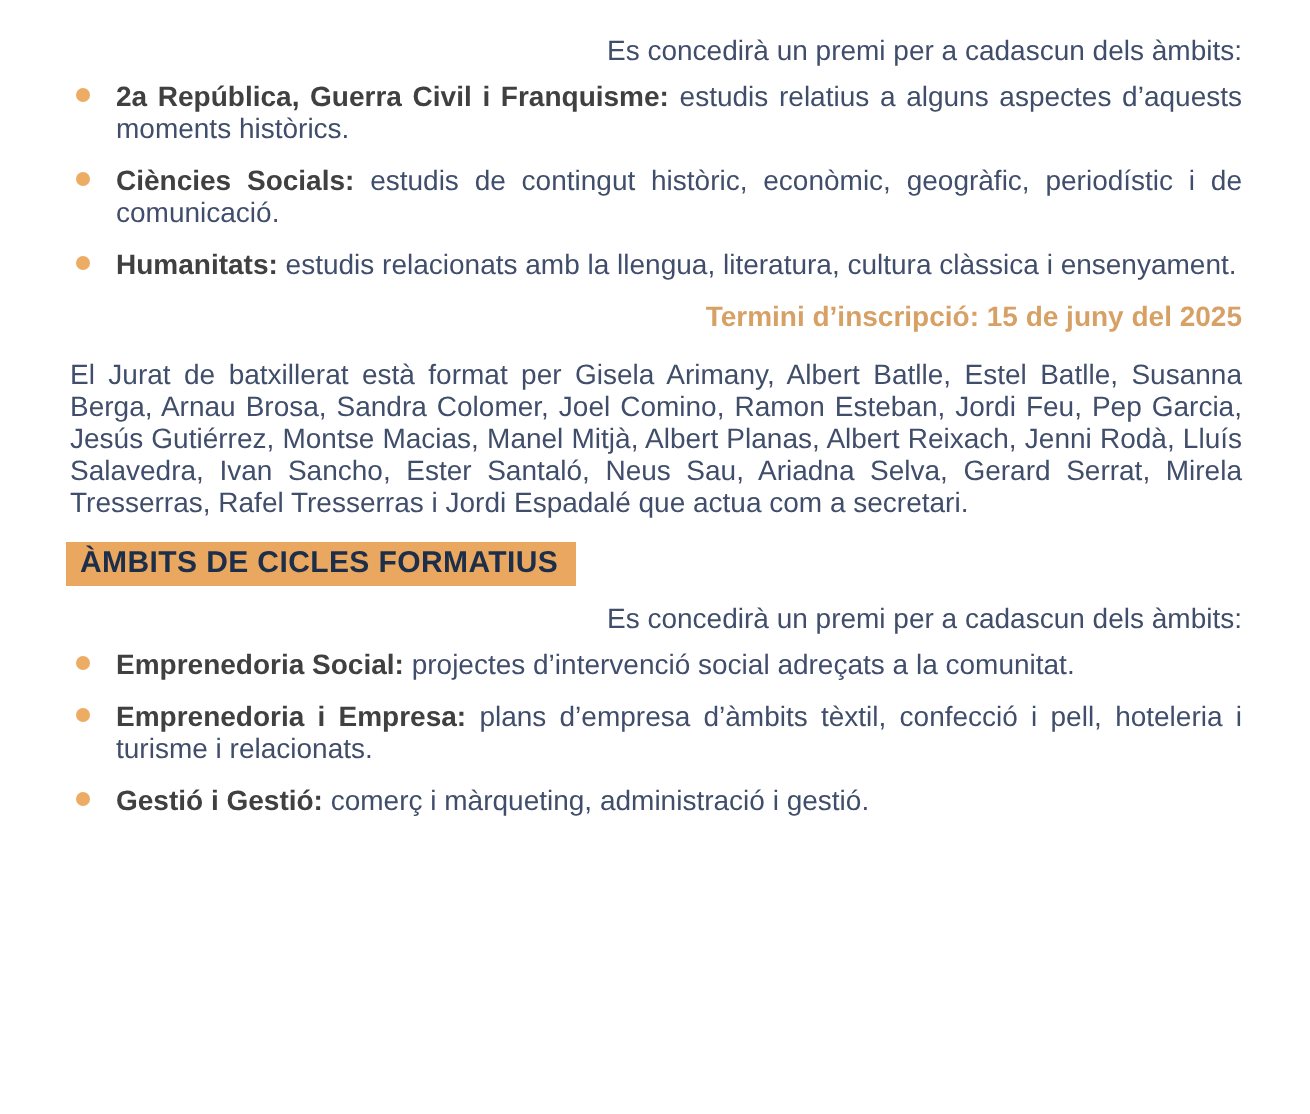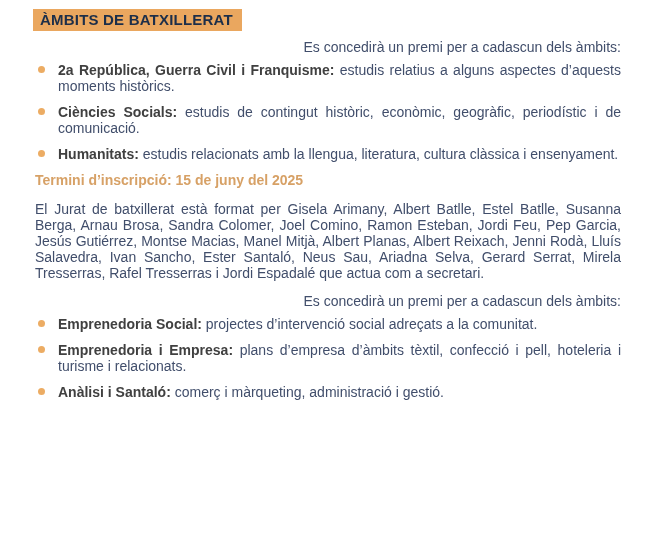--- a/index.html
+++ b/index.html
@@ -55,36 +55,36 @@
     background: #ECAC63;
   }
   .lead {
     font-weight: bold;
     color: #404040;
   }
   .deadline {
     margin: 10px 0 13px 2px;
     font-weight: bold;
     color: #D7A166;
+    text-align: right;
   }
   .jury {
     margin: 0 0 12px 2px;
     text-align: justify;
   }
   .section-2 {
     margin-top: 6px;
   }
 </style>
 </head>
 <body>
 
 <div class="page">
 
   <div class="section section-1">
-    <h2 class="section-title">ÀMBITS DE BATXILLERAT</h2>
     <p class="intro">Es concedirà un premi per a cadascun dels àmbits:</p>
 
     <ul class="ambits">
       <li>
         <span class="dot"></span>
         <span class="lead">2a República, Guerra Civil i Franquisme:</span>
         <span>estudis relatius a alguns aspectes d’aquests moments històrics.</span>
       </li>
       <li>
         <span class="dot"></span>
@@ -96,35 +96,36 @@
         <span class="lead">Humanitats:</span>
         <span>estudis relacionats amb la llengua, literatura, cultura clàssica i ensenyament.</span>
       </li>
     </ul>
 
     <p class="deadline">Termini d’inscripció: 15 de juny del 2025</p>
     <p class="jury">El Jurat de batxillerat està format per Gisela Arimany, Albert Batlle, Estel Batlle, Susanna Berga, Arnau Brosa, Sandra Colomer, Joel Comino, Ramon Esteban, Jordi Feu, Pep Garcia, Jesús Gutiérrez, Montse Macias, Manel Mitjà, Albert Planas, Albert Reixach, Jenni Rodà, Lluís Salavedra, Ivan Sancho, Ester Santaló, Neus Sau, Ariadna Selva, Gerard Serrat, Mirela Tresserras, Rafel Tresserras i Jordi Espadalé que actua com a secretari.</p>
   </div>
 
   <div class="section section-2">
+    <h2 class="section-title">ÀMBITS DE CICLES FORMATIUS</h2>
     <p class="intro">Es concedirà un premi per a cadascun dels àmbits:</p>
 
     <ul class="ambits">
       <li>
         <span class="dot"></span>
         <span class="lead">Emprenedoria Social:</span>
         <span>projectes d’intervenció social adreçats a la comunitat.</span>
       </li>
       <li>
         <span class="dot"></span>
         <span class="lead">Emprenedoria i Empresa:</span>
         <span>plans d’empresa d’àmbits tèxtil, confecció i pell, hoteleria i turisme i relacionats.</span>
       </li>
       <li>
         <span class="dot"></span>
-        <span class="lead">Anàlisi i Santaló:</span>
+        <span class="lead">Gestió i Gestió:</span>
         <span>comerç i màrqueting, administració i gestió.</span>
       </li>
     </ul>
 
   </div>
 
 </div>
 
 </body></html>

